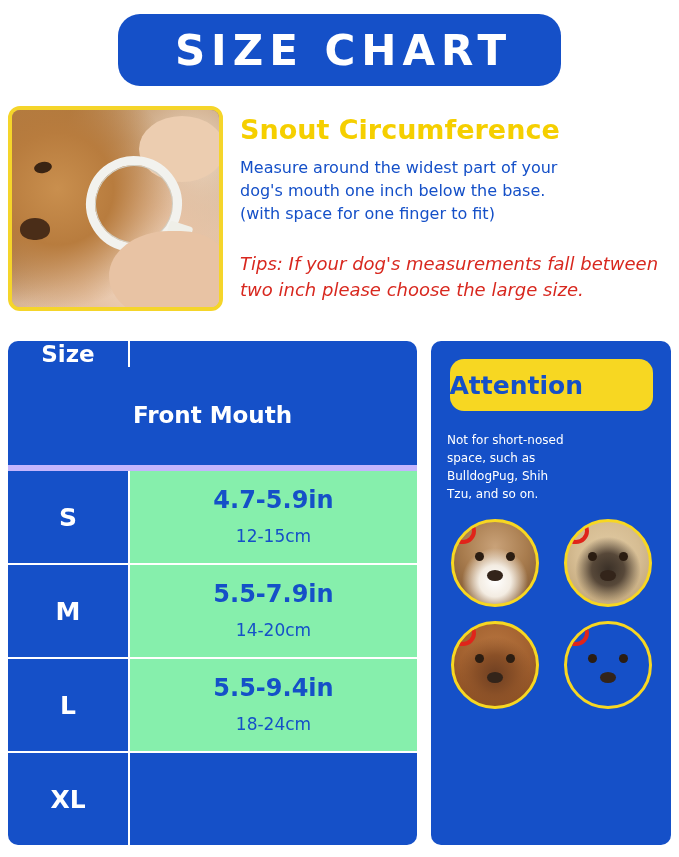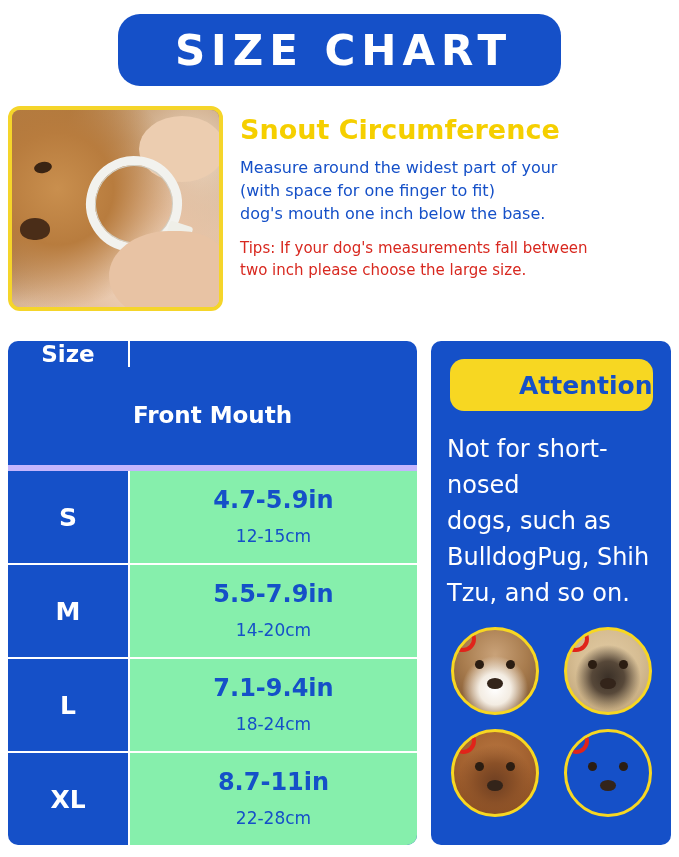--- a/index.html
+++ b/index.html
@@ -136,24 +136,25 @@
     font-family: "DejaVu Sans", sans-serif;
   }
   .snout-desc {
     color: #1550c8;
     font-size: 16px;
     line-height: 1.44;
     font-family: "DejaVu Sans", sans-serif;
   }
   .snout-tip {
     color: #d8281f;
-    font-size: 15px;
+    font-size: 18px;
     line-height: 1.42;
-    margin-top: 13px;
+    margin-top: 26px;
     font-family: "DejaVu Sans", sans-serif;
+    font-style: italic;
   }
 
   
   .size-table {
     position: absolute;
     left: 8px;
     top: 341px;
     width: 409px;
     height: 504px;
     background: #1550c8;
@@ -239,30 +240,30 @@
     padding: 18px 14px 14px 14px;
   }
   .attn-badge {
     margin: 0 auto;
     width: 203px;
     height: 52px;
     background: #f7d722;
     border-radius: 14px;
     display: flex;
     align-items: center;
-    justify-content: flex-end;
+    justify-content: flex-start;
   }
   .attn-badge span {
     color: #1550c8;
     font-size: 25px;
     font-weight: bold;
   }
   .attn-text {
     color: #ffffff;
-    font-size: 24px;
+    font-size: 12px;
     line-height: 1.5;
     margin-top: 20px;
     padding: 0 2px;
   }
   .dog-grid {
     margin-top: 16px;
     display: grid;
     grid-template-columns: 1fr 1fr;
     grid-gap: 14px 14px;
     justify-items: center;
@@ -362,22 +363,22 @@
         <div class="tape"></div>
         <div class="tape2"></div>
         <div class="hand"></div>
       </div>
     </div>
 
     <div class="snout-text">
       <div class="snout-heading">Snout Circumference</div>
       <div class="snout-desc">
         <div>Measure around the widest part of your</div>
+        <div>dog's mouth one inch below the base.</div>
         <div>(with space for one finger to fit)</div>
-        <div>dog's mouth one inch below the base.</div>
       </div>
       <div class="snout-tip">
         <div>Tips: If your dog's measurements fall between</div>
         <div>two inch please choose the large size.</div>
       </div>
     </div>
   </div>
 
   <div class="size-table">
     <div class="tbl-head">
@@ -401,41 +402,37 @@
       <div class="c1">M</div>
       <div class="c2">
         <div class="val-in">5.5-7.9in</div>
         <div class="val-cm">14-20cm</div>
       </div>
     </div>
 
     <div class="tbl-row">
       <div class="c1">L</div>
       <div class="c2">
-        <div class="val-in">7.1-9.4in</div>
+        <div class="val-in">5.5-9.4in</div>
         <div class="val-cm">18-24cm</div>
       </div>
     </div>
 
     <div class="tbl-row">
       <div class="c1">XL</div>
-      <div class="c2">
-        <div class="val-in">8.7-11in</div>
-        <div class="val-cm">22-28cm</div>
-      </div>
     </div>
   </div>
 
   <div class="attention">
     <div class="attn-badge">
       <span>Attention</span>
     </div>
     <div class="attn-text">
       <div>Not for short-nosed</div>
-      <div>dogs, such as</div>
+      <div>space, such as</div>
       <div>BulldogPug, Shih</div>
       <div>Tzu, and so on.</div>
     </div>
 
     <div class="dog-grid">
       <div class="dog-circle dog-bulldog">
         <div class="eyes">
             <i></i>
             <i></i>
           </div>

